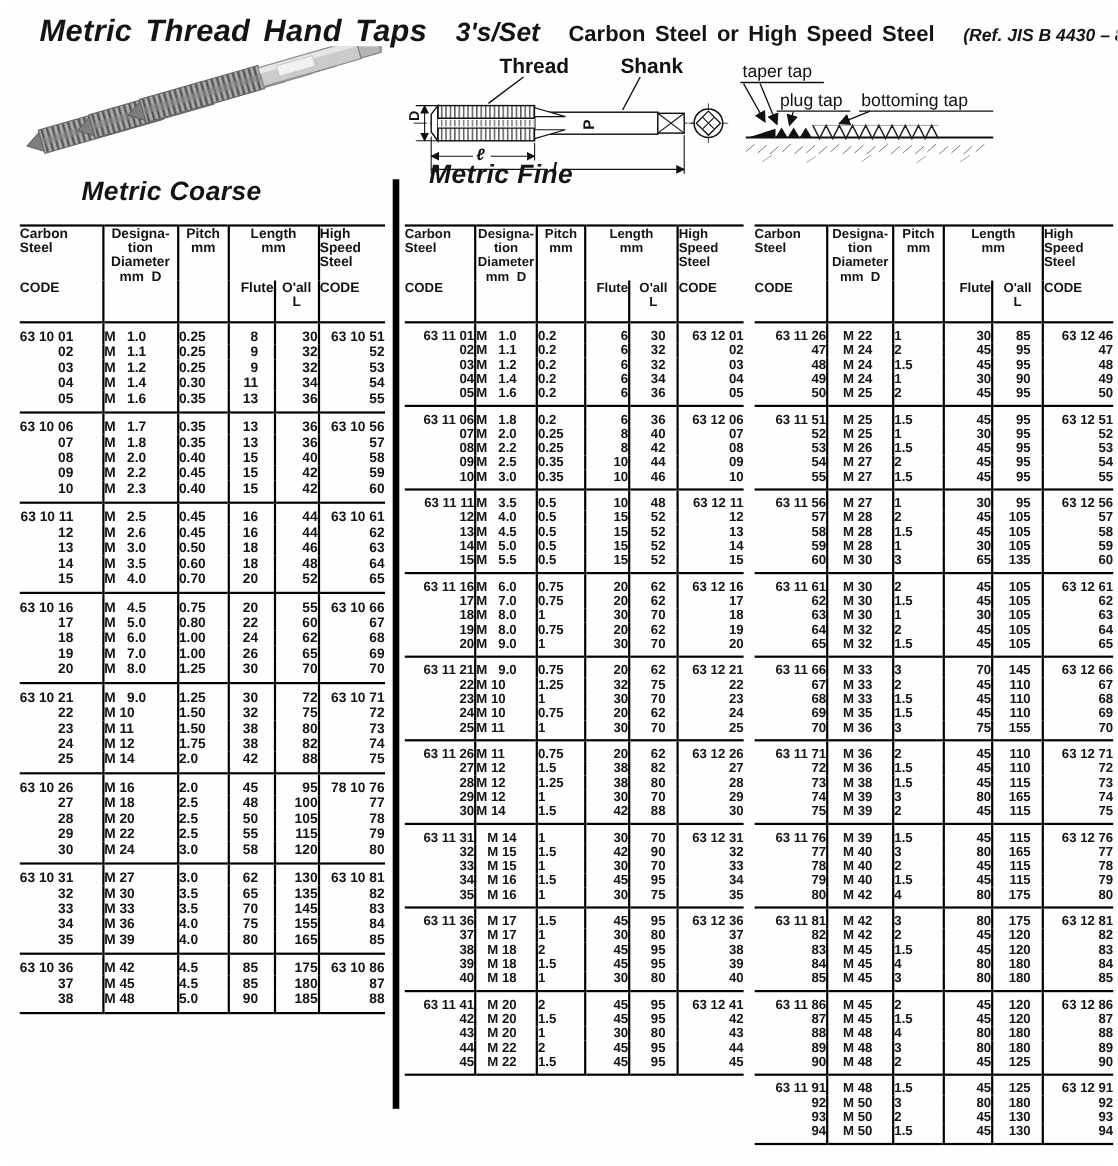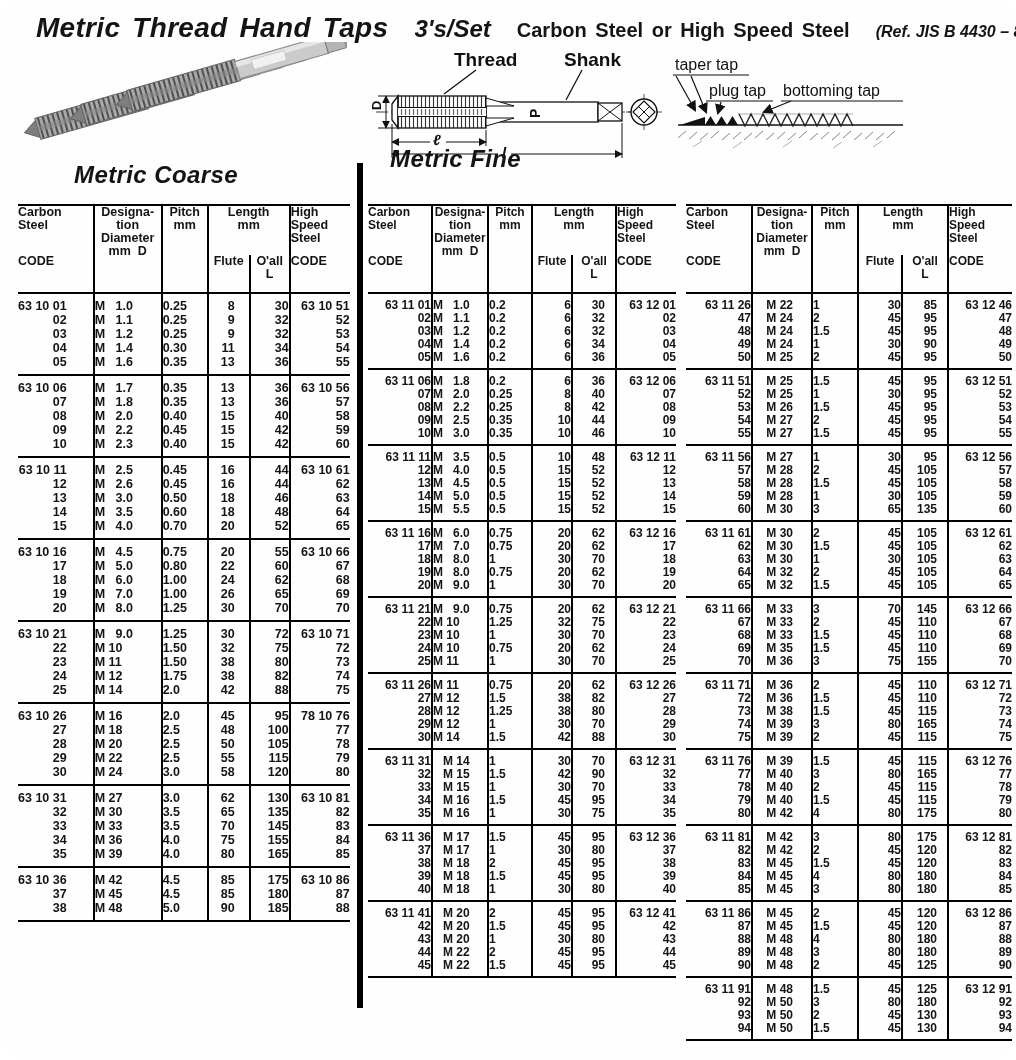--- a/index.html
+++ b/index.html
@@ -37,21 +37,21 @@
   .taps thead tr:first-child { height:50px; }
   .taps thead tr:nth-child(2){ height:38px; }
   .taps th { font-size:12.5px; line-height:13px; vertical-align:top; }
   table.fine th { font-size:12px; }
   .h-carbon { text-align:left;  padding:8px 0 0 10px; }
   .h-desig  { text-align:center; padding-top:8px; }
   .h-pitch  { text-align:center; padding-top:26px; }
   .h-length { text-align:center; padding-top:10px; }
   .h-hss    { text-align:left;  padding:8px 0 0 9px; }
   .h-code   { text-align:left;  padding:12px 0 0 10px; }
-  .h-flute  { text-align:center; padding-top:12px; }
+  .h-flute  { text-align:right; padding-top:12px; }
   .h-oall   { text-align:center; padding-top:5px; }
   table.coarse td { font-size:12.5px; line-height:14px; }
   table.fine   td { font-size:12px;   line-height:13px; }
   .taps tbody tr:first-child td { padding-top:5px; }
   table.coarse tbody tr:last-child td { padding-bottom:5px; }
   table.fine   tbody tr:last-child td { padding-bottom:4px; }
   .c-code  { text-align:right; padding-right:10px; }
   table.coarse .c-code { padding-right:26px; }
   .c-desig { text-align:left;  padding-left:10px; }
   .c-pitch { text-align:left;  padding-left:12px; }

